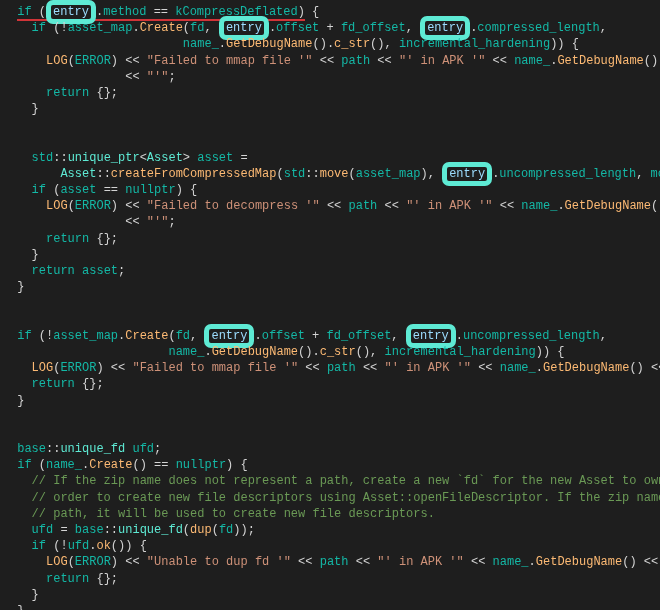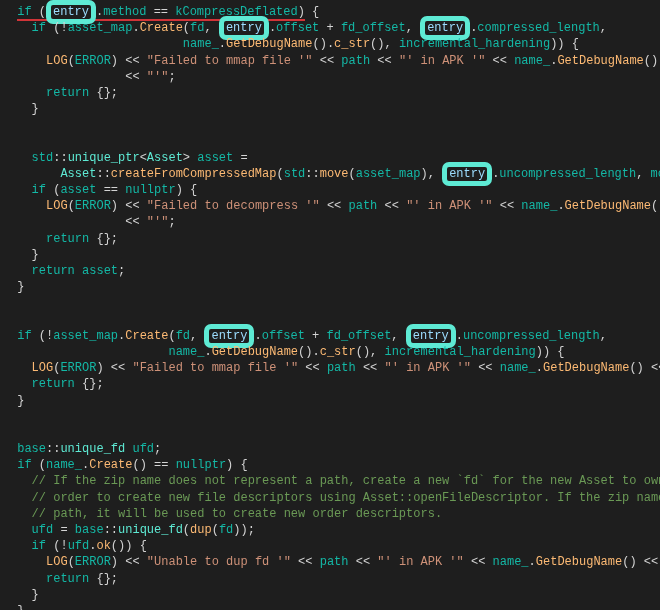--- a/index.html
+++ b/index.html
@@ -42,21 +42,21 @@
                       <span class="id">name_</span><span class="pn">.</span><span class="fn">GetDebugName</span><span class="pn">(</span><span class="pn">)</span><span class="pn">.</span><span class="fn">c_str</span><span class="pn">(</span><span class="pn">)</span><span class="pn">,</span> <span class="id">incremental_hardening</span><span class="pn">)</span><span class="pn">)</span> <span class="pn">{</span>
    <span class="fn">LOG</span><span class="pn">(</span><span class="id">ERROR</span><span class="pn">)</span> <span class="pn">&lt;&lt;</span> <span class="str">"Failed to mmap file '"</span> <span class="pn">&lt;&lt;</span> <span class="id">path</span> <span class="pn">&lt;&lt;</span> <span class="str">"' in APK '"</span> <span class="pn">&lt;&lt;</span> <span class="id">name_</span><span class="pn">.</span><span class="fn">GetDebugName</span><span class="pn">(</span><span class="pn">)</span> <span class="pn">&lt;&lt;</span> 
    <span class="kw">return</span> <span class="pn">{}</span><span class="pn">;</span>
  <span class="pn">}</span>
 
 
  <span class="id">base</span><span class="pn">::</span><span class="ty">unique_fd</span> <span class="id">ufd</span><span class="pn">;</span>
  <span class="kw">if</span> <span class="pn">(</span><span class="id">name_</span><span class="pn">.</span><span class="fn">Create</span><span class="pn">(</span><span class="pn">)</span> <span class="pn">==</span> <span class="kw">nullptr</span><span class="pn">)</span> <span class="pn">{</span>
    <span class="cm">// If the zip name does not represent a path, create a new `fd` for the new Asset to own in</span>
    <span class="cm">// order to create new file descriptors using Asset::openFileDescriptor. If the zip name is a</span>
-   <span class="cm">// path, it will be used to create new order descriptors.</span>
+   <span class="cm">// path, it will be used to create new file descriptors.</span>
    <span class="id">ufd</span> <span class="pn">=</span> <span class="id">base</span><span class="pn">::</span><span class="ty">unique_fd</span><span class="pn">(</span><span class="fn">dup</span><span class="pn">(</span><span class="id">fd</span><span class="pn">)</span><span class="pn">)</span><span class="pn">;</span>
    <span class="kw">if</span> <span class="pn">(</span><span class="pn">!</span><span class="id">ufd</span><span class="pn">.</span><span class="fn">ok</span><span class="pn">(</span><span class="pn">)</span><span class="pn">)</span> <span class="pn">{</span>
      <span class="fn">LOG</span><span class="pn">(</span><span class="id">ERROR</span><span class="pn">)</span> <span class="pn">&lt;&lt;</span> <span class="str">"Unable to dup fd '"</span> <span class="pn">&lt;&lt;</span> <span class="id">path</span> <span class="pn">&lt;&lt;</span> <span class="str">"' in APK '"</span> <span class="pn">&lt;&lt;</span> <span class="id">name_</span><span class="pn">.</span><span class="fn">GetDebugName</span><span class="pn">(</span><span class="pn">)</span> <span class="pn">&lt;&lt;</span> 
      <span class="kw">return</span> <span class="pn">{}</span><span class="pn">;</span>
    <span class="pn">}</span>
  <span class="pn">}</span>
 
  
      
              

